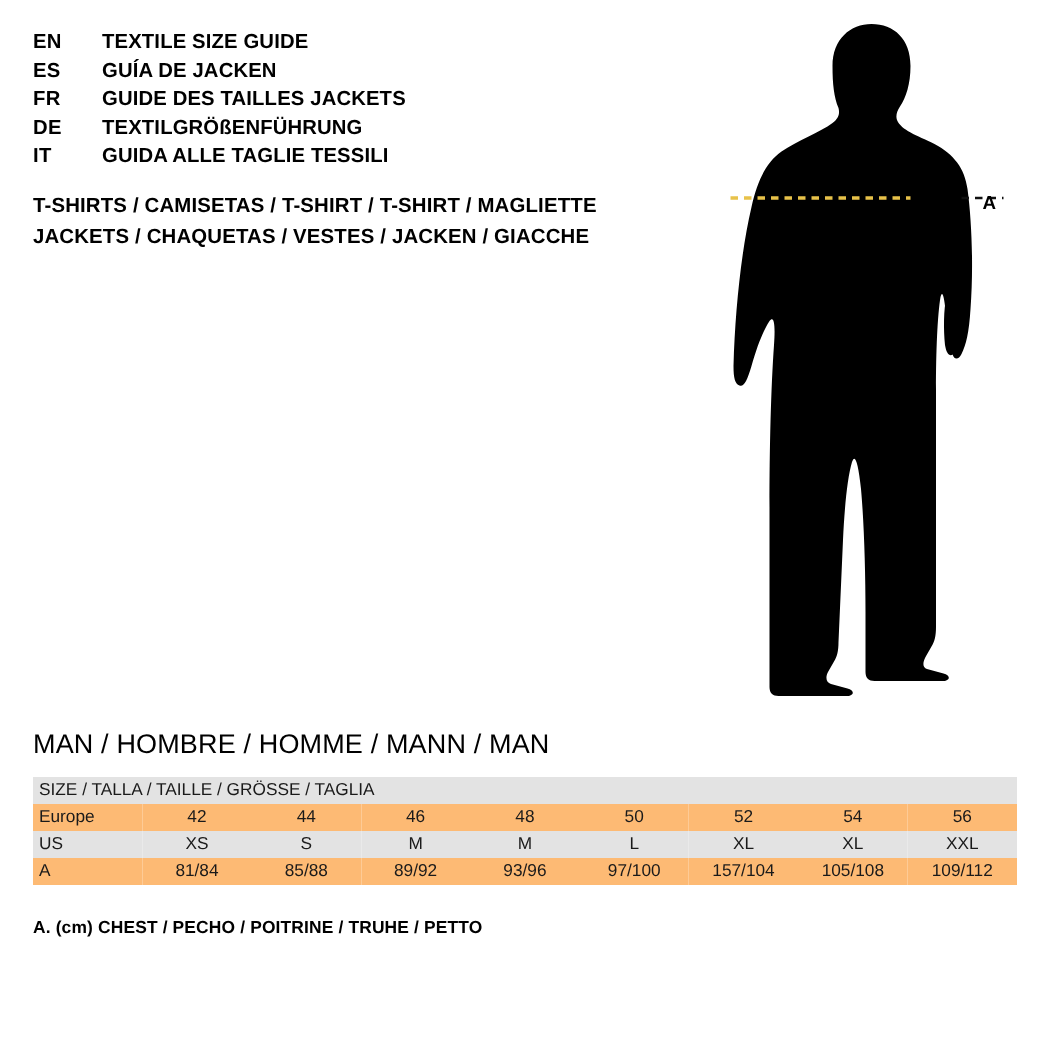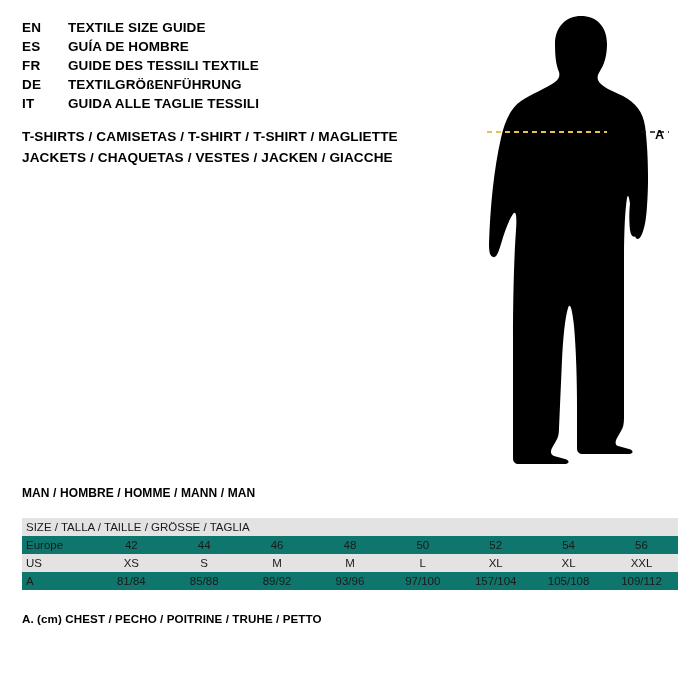--- a/index.html
+++ b/index.html
@@ -76,22 +76,22 @@
     top: 128px;
     font-size: 12.5px;
     font-weight: bold;
   }
 
   
   .man-title {
     position: absolute;
     left: 22px;
     top: 486px;
-    font-size: 12px;
-    font-weight: bold;
+    font-size: 18px;
+    font-weight: normal;
     letter-spacing: 0.1px;
     text-align: center;
   }
 
   .table-wrap {
     position: absolute;
     left: 22px;
     top: 518px;
     width: 656px;
   }
@@ -110,21 +110,21 @@
   }
   table.size-table td.rowhead {
     text-align: left;
     padding-left: 4px;
     width: 96px;
   }
   tr.band-grey td {
     background: #e3e3e3;
   }
   tr.band-white td {
-    background: #0f766e;
+    background: #fdba74;
   }
   tr.header-row td {
     font-size: 11.5px;
     background: #e3e3e3;
   }
 
   .footnote {
     position: absolute;
     left: 22px;
     top: 612px;
@@ -138,25 +138,25 @@
 
 <div class="page">
 
   <div class="lang-block">
     <div class="lang-row">
       <span class="lang-code">EN</span>
       <span class="lang-text">TEXTILE SIZE GUIDE</span>
     </div>
     <div class="lang-row">
       <span class="lang-code">ES</span>
-      <span class="lang-text">GUÍA DE HOMBRE</span>
+      <span class="lang-text">GUÍA DE JACKEN</span>
     </div>
     <div class="lang-row">
       <span class="lang-code">FR</span>
-      <span class="lang-text">GUIDE DES TESSILI TEXTILE</span>
+      <span class="lang-text">GUIDE DES TAILLES JACKETS</span>
     </div>
     <div class="lang-row">
       <span class="lang-code">DE</span>
       <span class="lang-text">TEXTILGRÖßENFÜHRUNG</span>
     </div>
     <div class="lang-row">
       <span class="lang-code">IT</span>
       <span class="lang-text">GUIDA ALLE TAGLIE TESSILI</span>
     </div>
   </div>

